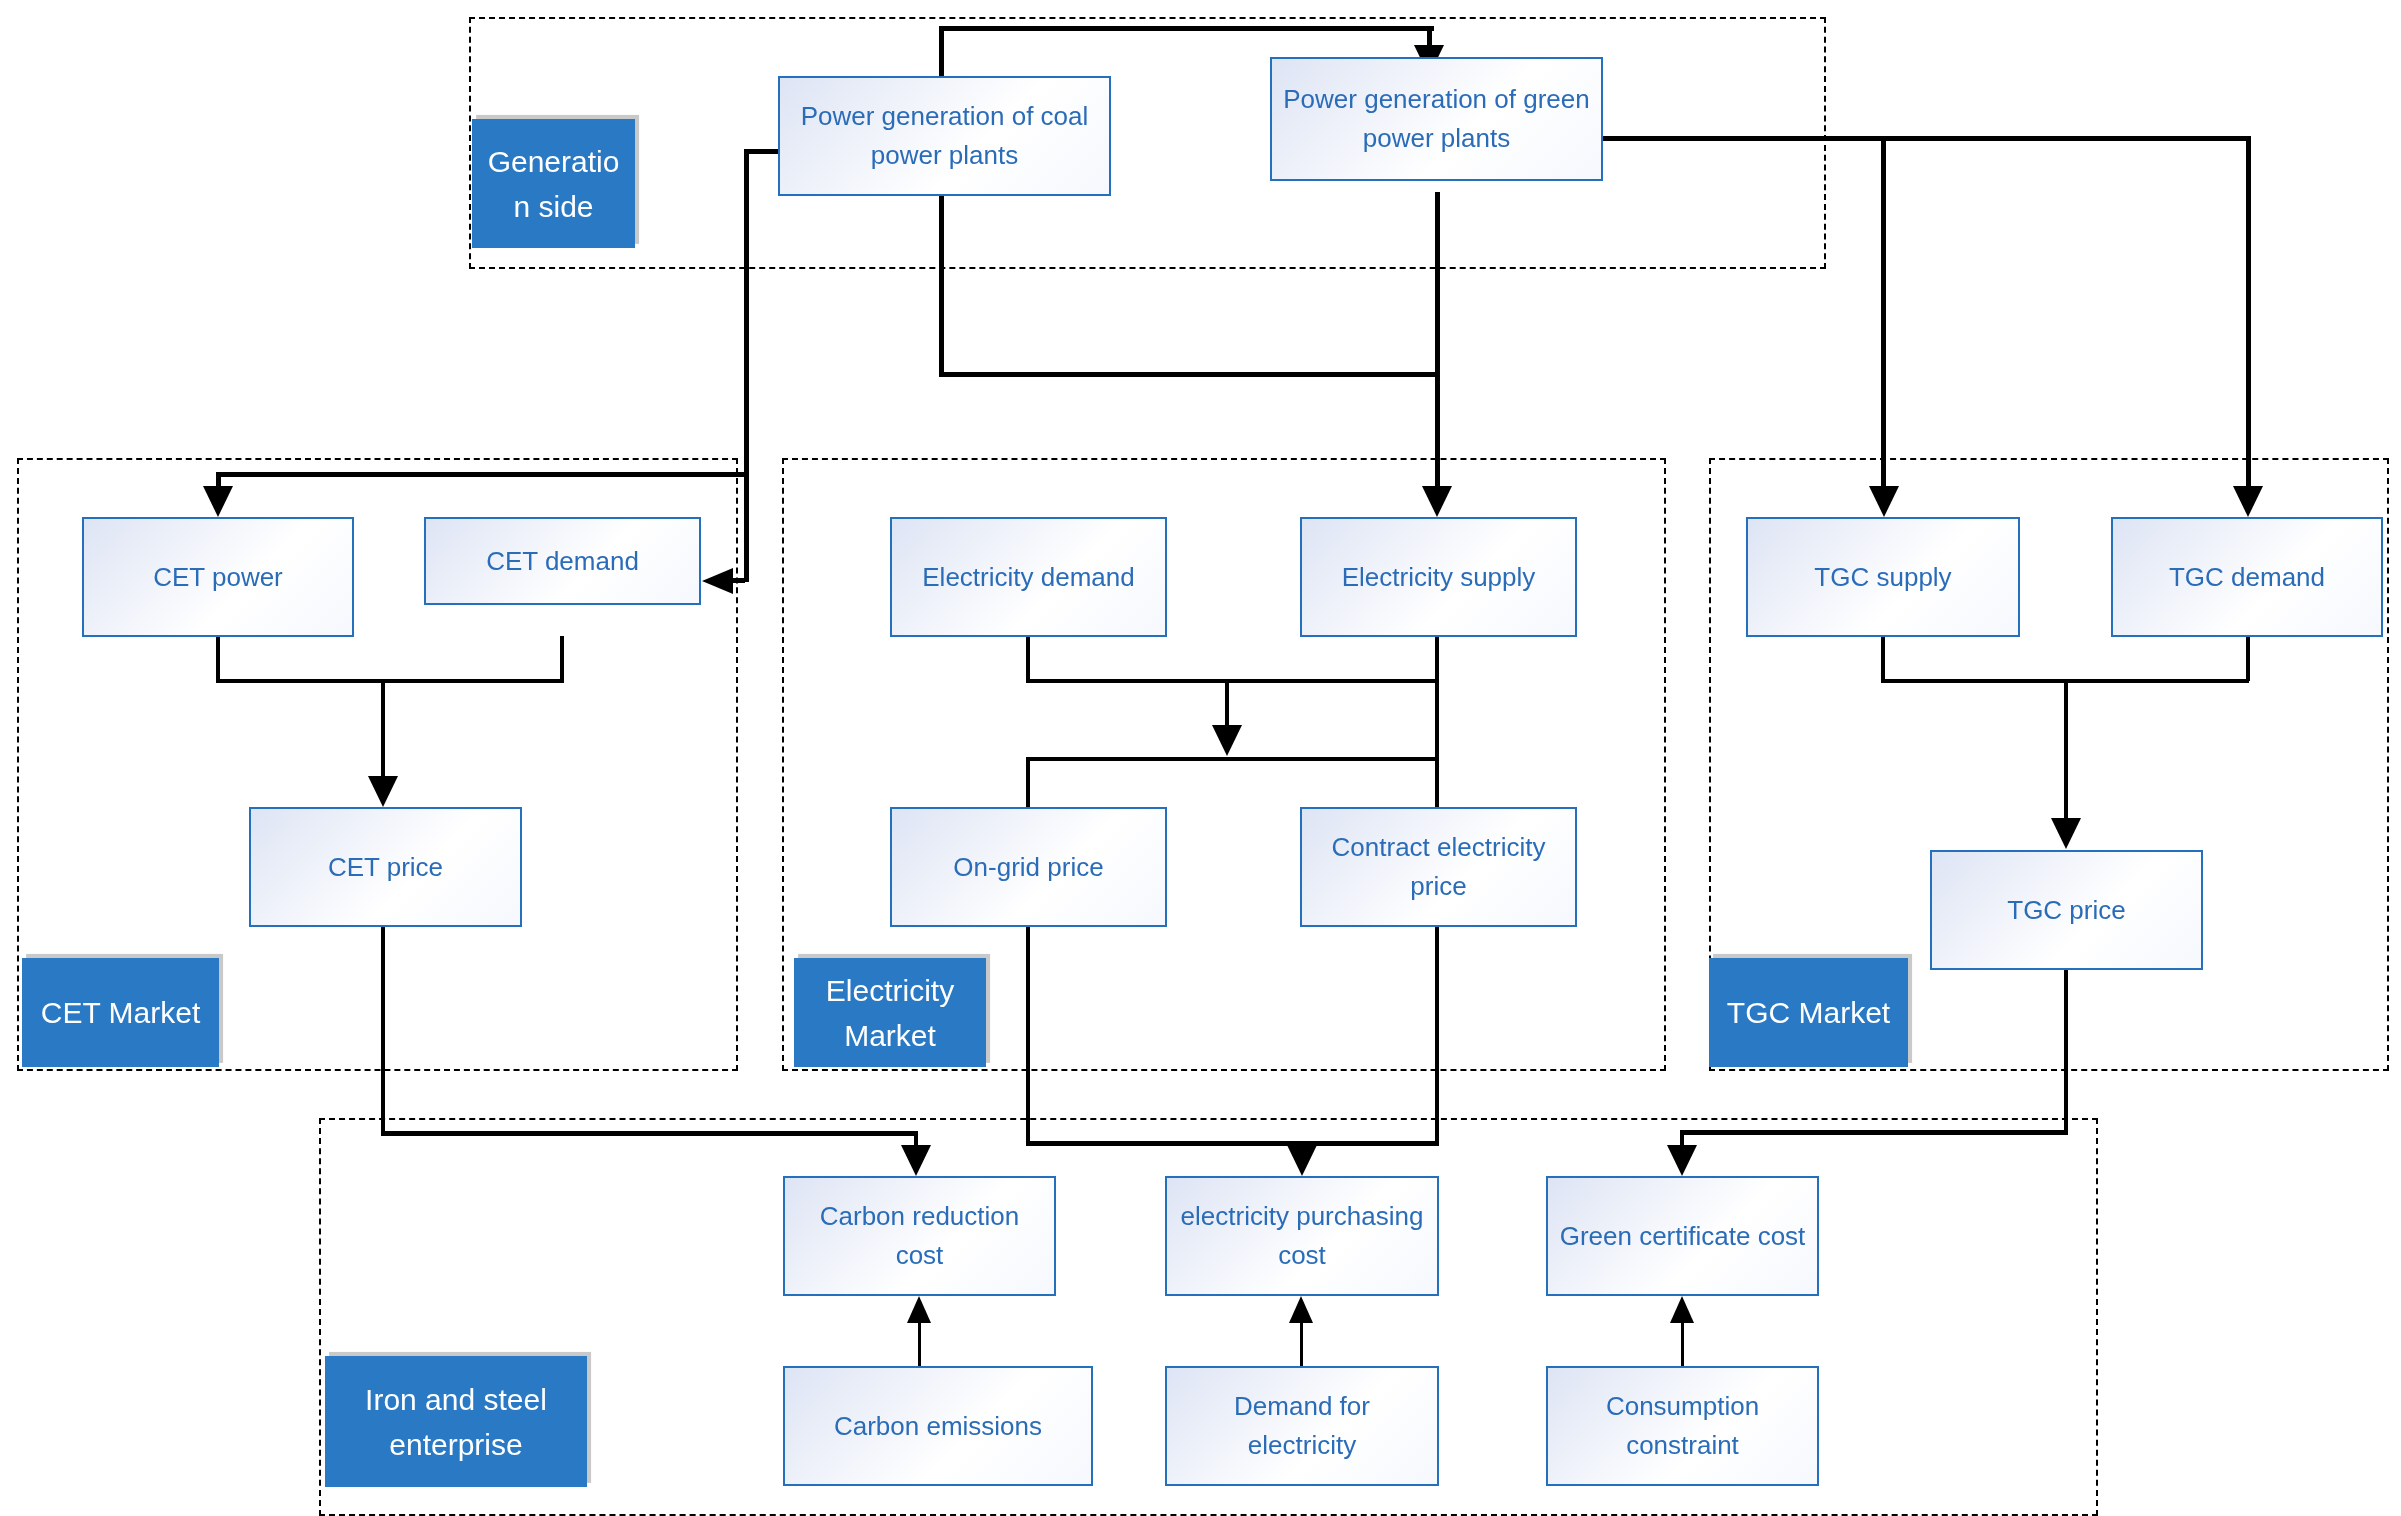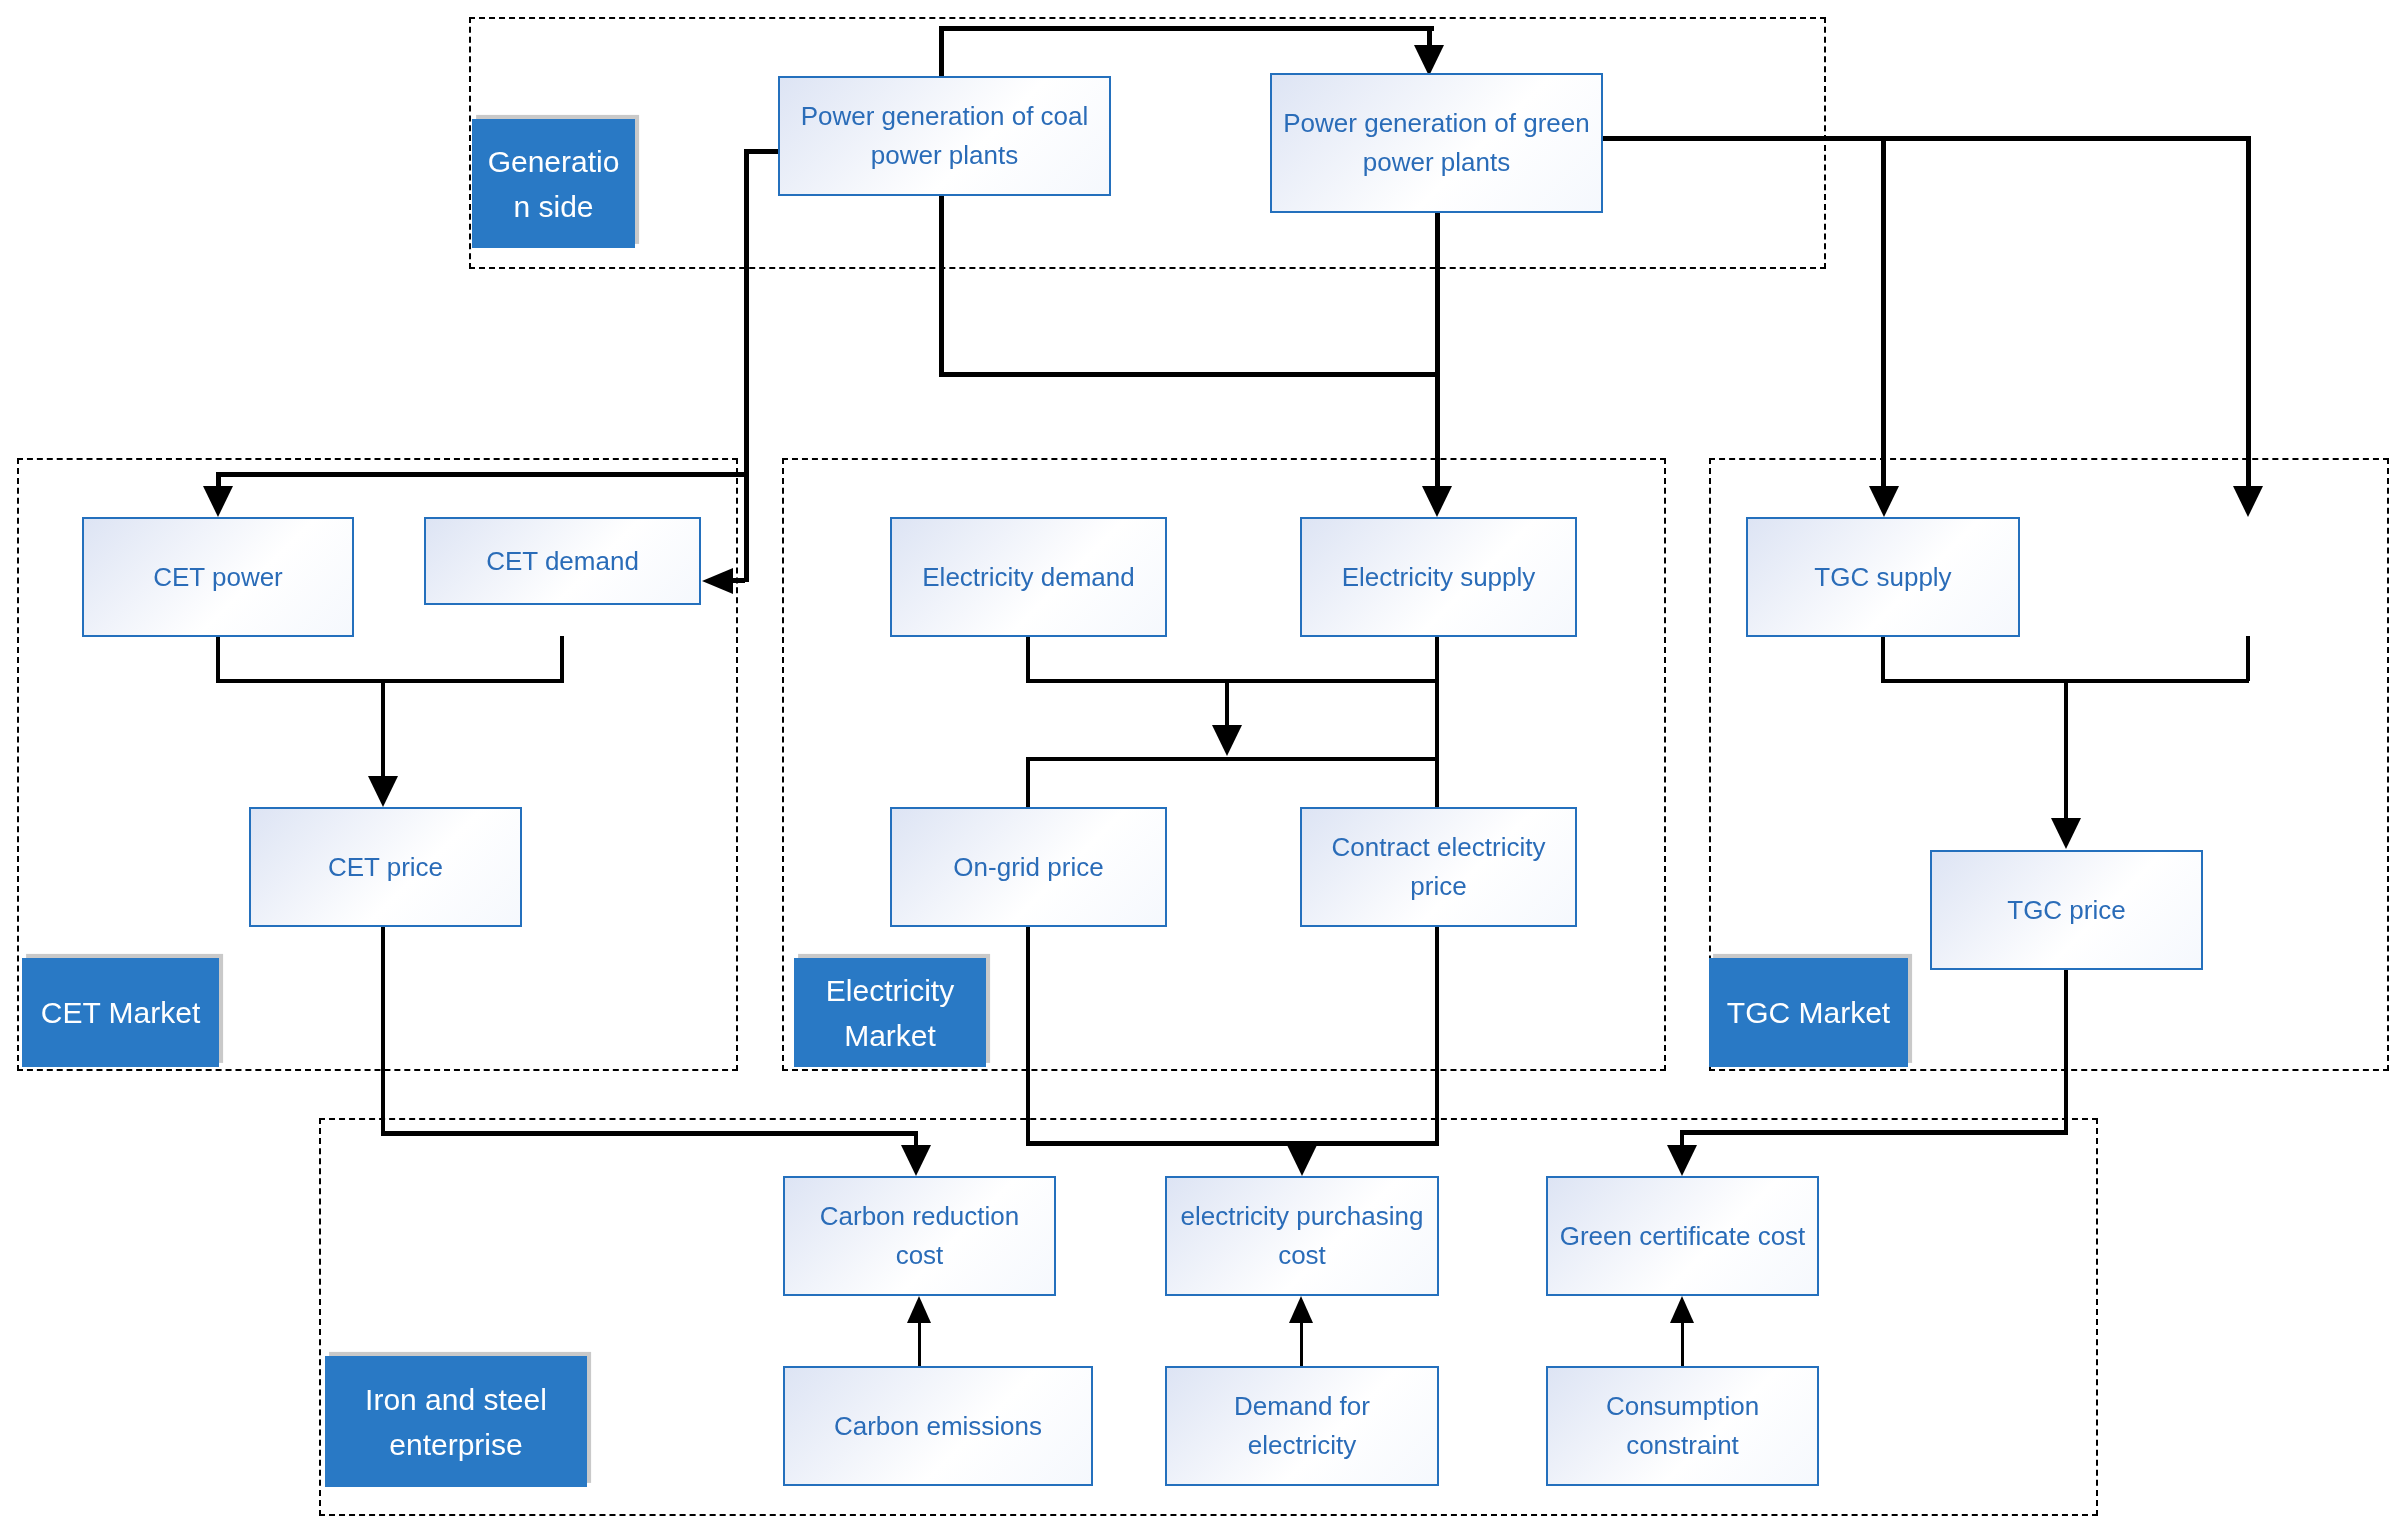--- a/index.html
+++ b/index.html
@@ -97,38 +97,41 @@
   <div class="ln" style="left:918px;top:1321px;width:2.7px;height:46px;"></div>
   <div class="ah-up" style="left:907px;top:1296px;"></div>
   <div class="ln" style="left:1300px;top:1321px;width:2.7px;height:46px;"></div>
   <div class="ah-up" style="left:1289px;top:1296px;"></div>
   <div class="ln" style="left:1681px;top:1321px;width:2.7px;height:46px;"></div>
   <div class="ah-up" style="left:1670px;top:1296px;"></div>
 
   <div class="node" style="left:778px;top:76px;width:333px;height:120px;">
       <span>Power generation of coal power plants</span>
     </div>
-  <div class="node" style="left:1270px;top:73px;width:333px;height:140px;">
+  <div class="node" style="left:1270px;top:57px;width:333px;height:124px;">
       <span>Power generation of green power plants</span>
     </div>
 
   <div class="node" style="left:82px;top:517px;width:272px;height:120px;">
       <span>CET power</span>
     </div>
   <div class="node" style="left:424px;top:517px;width:277px;height:88px;">
       <span>CET demand</span>
     </div>
   <div class="node" style="left:890px;top:517px;width:277px;height:120px;">
       <span>Electricity demand</span>
     </div>
   <div class="node" style="left:1300px;top:517px;width:277px;height:120px;">
       <span>Electricity supply</span>
     </div>
   <div class="node" style="left:1746px;top:517px;width:274px;height:120px;">
       <span>TGC supply</span>
+    </div>
+  <div class="node" style="left:2111px;top:517px;width:272px;height:120px;">
+      <span>TGC demand</span>
     </div>
 
   <div class="node" style="left:249px;top:807px;width:273px;height:120px;">
       <span>CET price</span>
     </div>
   <div class="node" style="left:890px;top:807px;width:277px;height:120px;">
       <span>On-grid price</span>
     </div>
   <div class="node" style="left:1300px;top:807px;width:277px;height:120px;">
       <span>Contract electricity price</span>

